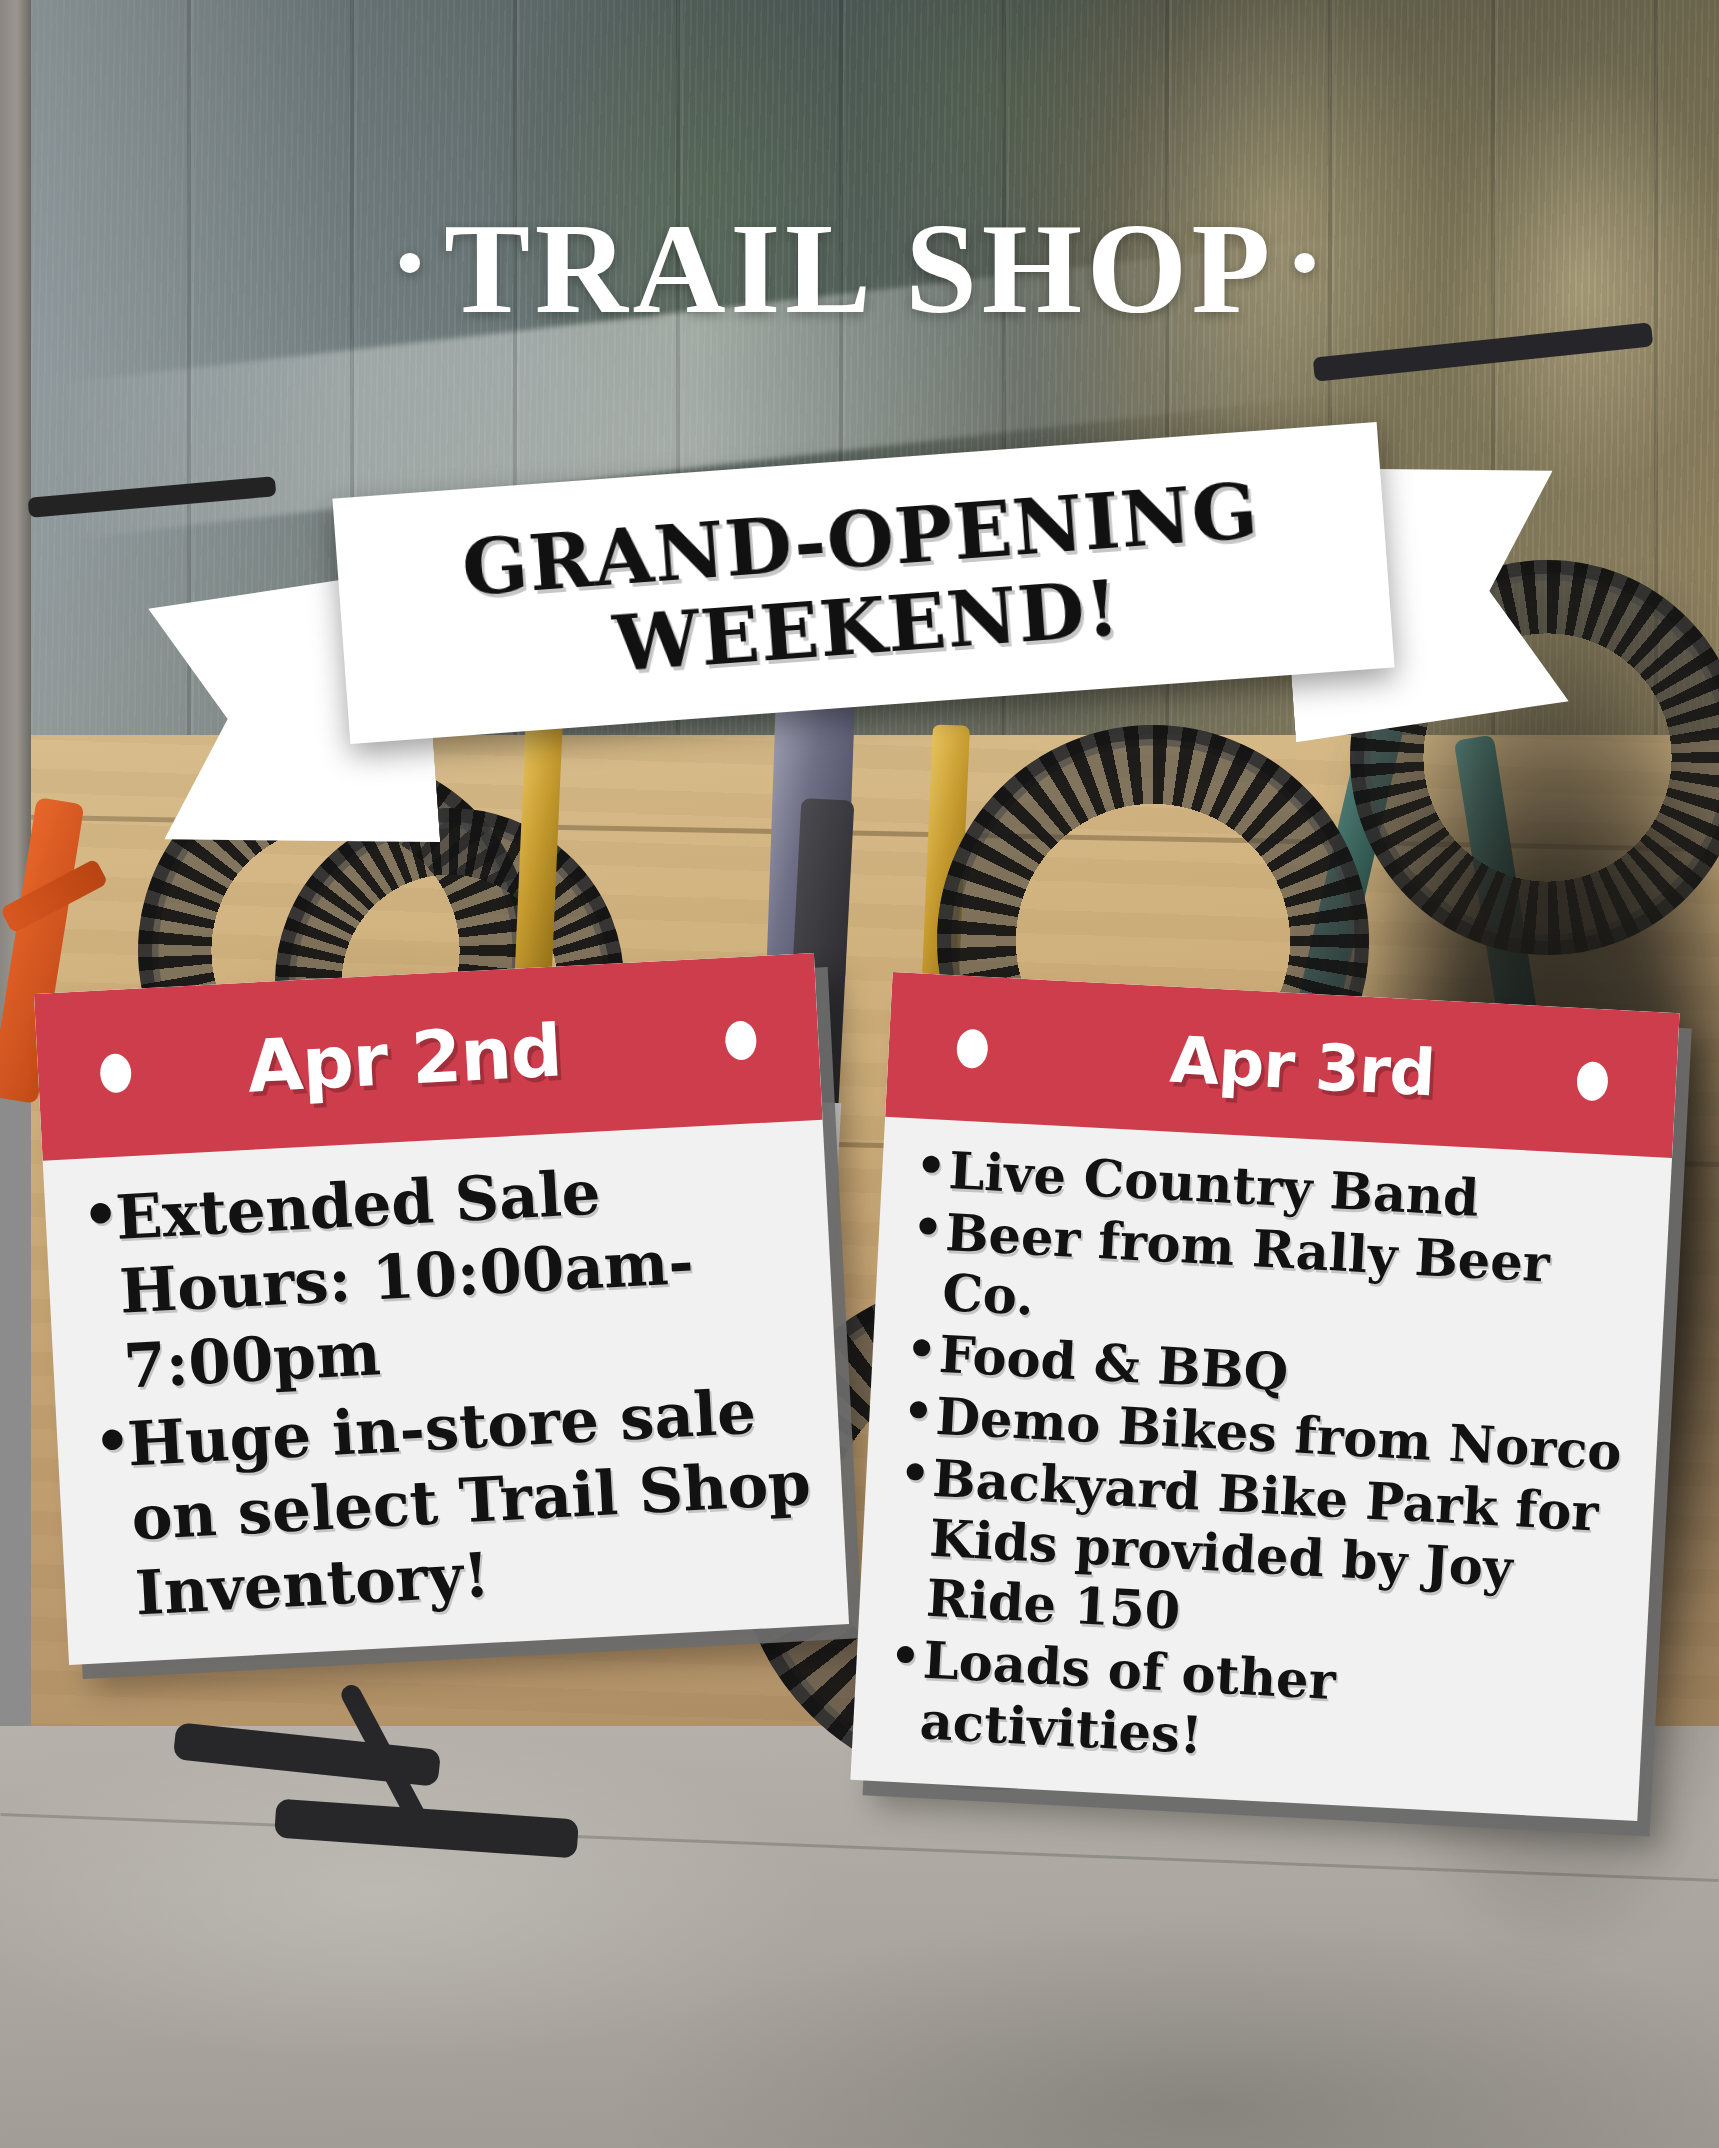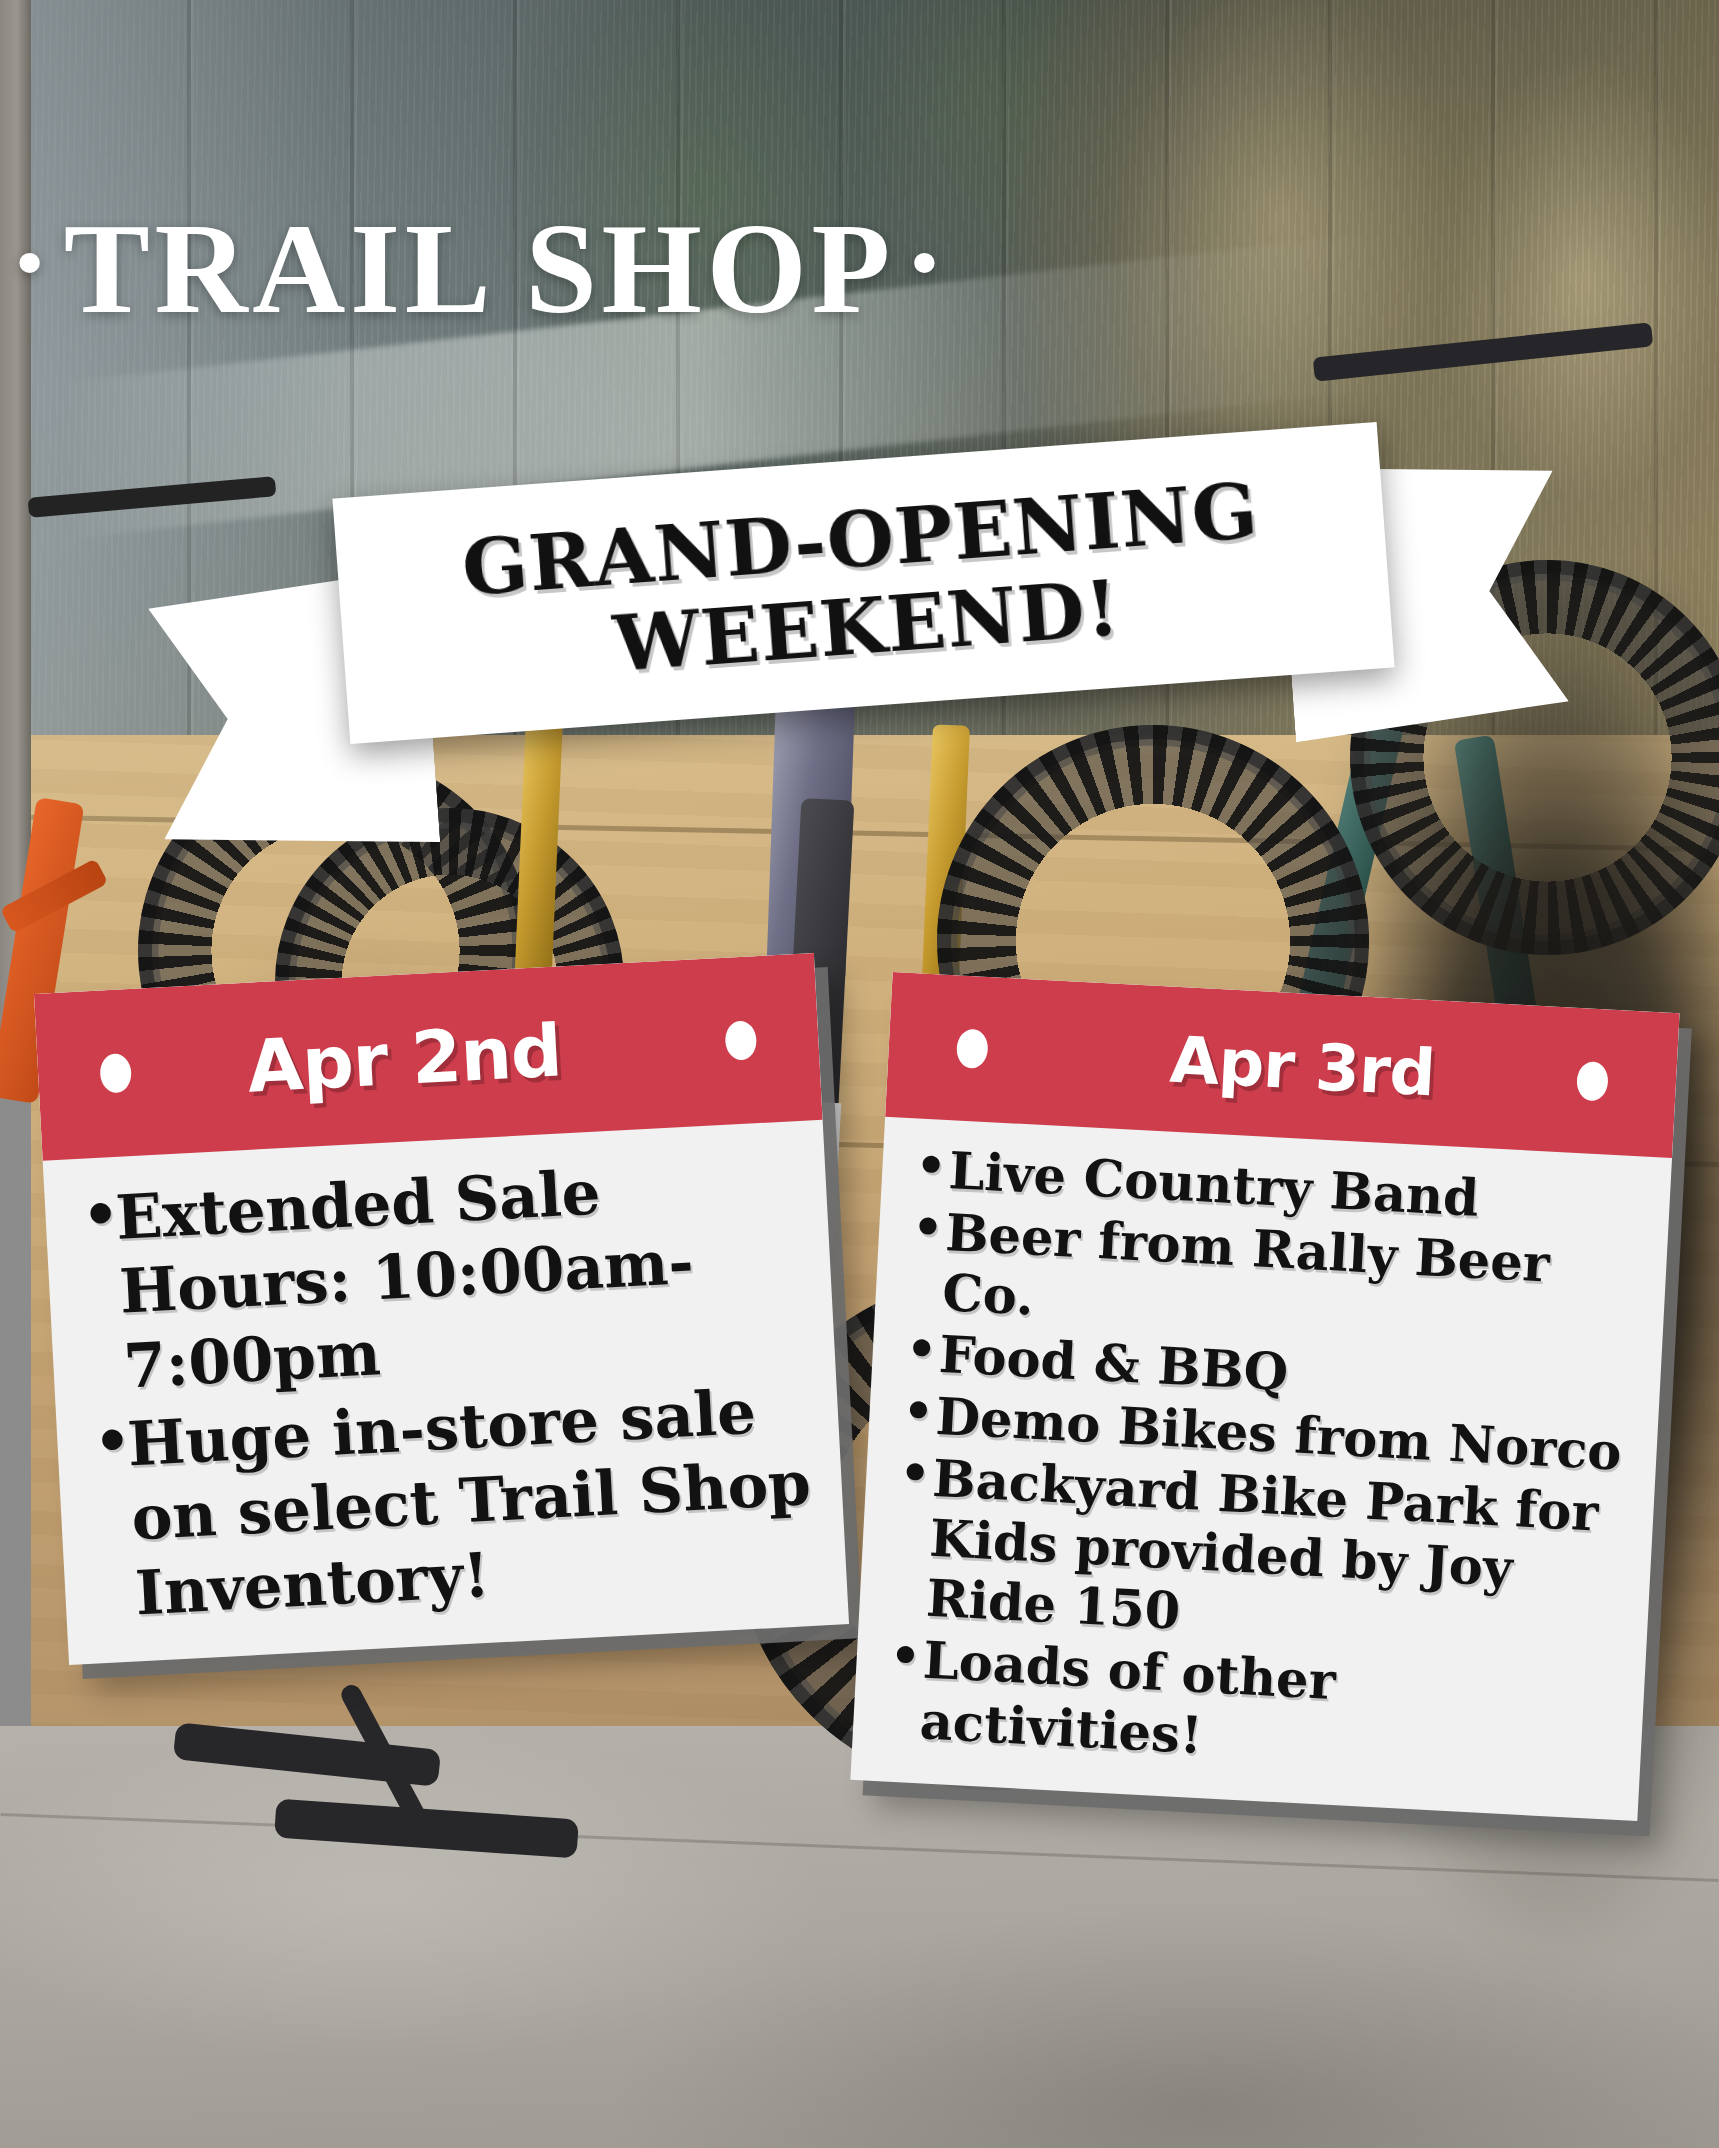--- a/index.html
+++ b/index.html
@@ -156,21 +156,21 @@
     background: radial-gradient(ellipse 275px 753px at 55% 40%, rgba(22,20,18,.93) 0%, rgba(30,28,24,.80) 45%, rgba(40,38,32,.20) 78%, rgba(0,0,0,0) 100%);
     filter: blur(13px);
   }
 
   
   .stand-bar { position:absolute; background:#27272a; border-radius:13px; }
 
   
   .title {
     position: absolute; left: 0; right: 0; top: 204px;
-    text-align: left;
+    text-align: center;
     color: #ffffff;
     font-family: "Liberation Serif", serif;
     font-size: 129px;
     font-weight: 700;
     letter-spacing: 4.6px;
     line-height: 1;
     white-space: nowrap;
     text-shadow: 0 2.8px 11px rgba(0,0,0,.30);
   }
   .title .dot { font-size: 75px; vertical-align: 24px; padding: 0 16.5px; }

